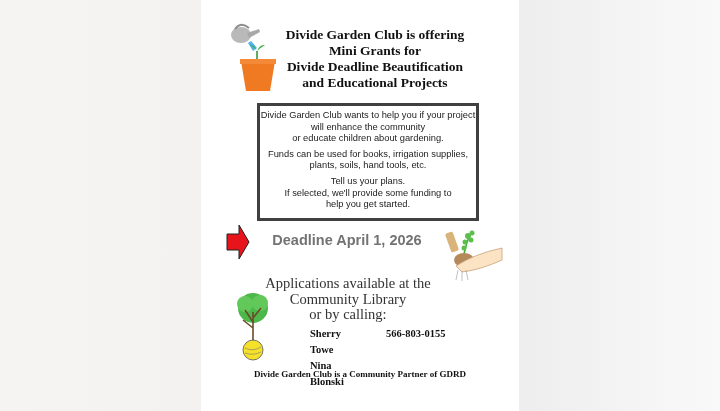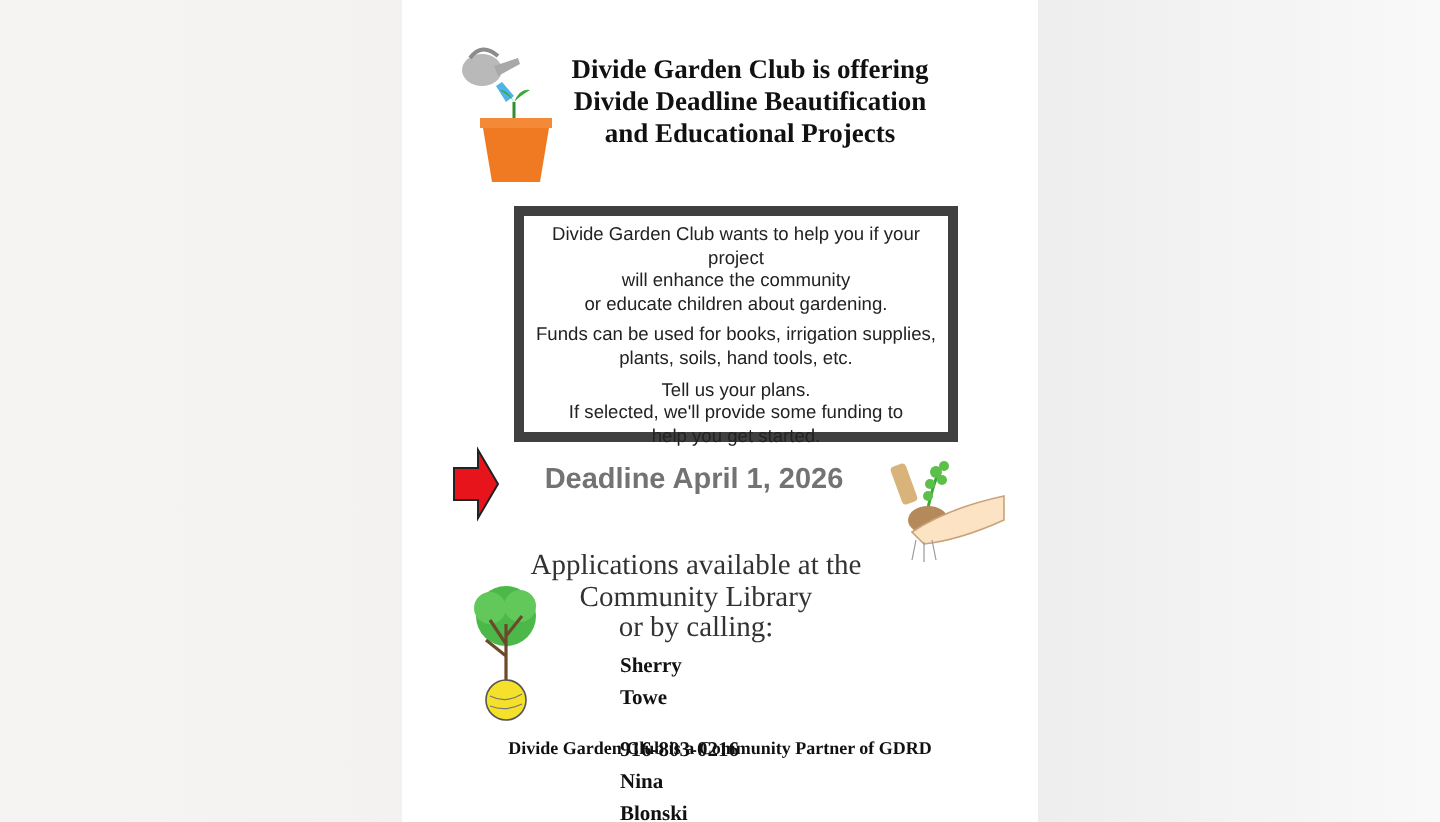--- a/index.html
+++ b/index.html
@@ -14,38 +14,38 @@
   }
   .serif { font-family: "Liberation Serif", "DejaVu Serif", serif; }
   .sans { font-family: "Liberation Sans", "DejaVu Sans", sans-serif; }
   .heading {
     position: absolute; left: 64px; top: 27px; width: 220px;
     text-align: center; font-weight: bold; font-size: 13.5px; line-height: 16px; color: #111;
   }
   .icon { position: absolute; }
   .infobox {
     position: absolute; left: 56px; top: 103px; width: 222px; height: 118px;
-    border: 5px solid #404040; box-sizing: border-box;
+    border: 3px solid #404040; box-sizing: border-box;
     text-align: center; font-size: 9.3px; line-height: 11.6px; color: #222;
     padding-top: 4px;
   }
   .infobox p { margin: 0 0 4px 0; }
   .deadline {
     position: absolute; left: 65px; top: 231px; width: 162px; text-align: center; color: #737373;
   }
   .deadline .main { font-size: 14.5px; font-weight: bold; line-height: 18px; }
   .deadline .sub { font-size: 10px; font-weight: bold; line-height: 12px; }
   .apps {
     position: absolute; left: 62px; top: 276px; width: 170px; text-align: center;
     font-size: 14.5px; line-height: 15.5px; color: #333;
   }
   .contacts {
     position: absolute; left: 109px; top: 326px; font-size: 10.5px; font-weight: bold; line-height: 16px; color: #111;
   }
-  .contacts .row { display: flex; gap: 10px; flex-direction: column; }
+  .contacts .row { display: flex; gap: 20px; }
   .contacts .name { width: 56px; }
   .footer {
     position: absolute; left: 0; top: 369px; width: 318px; text-align: center;
     font-size: 9px; font-weight: bold; color: #111;
   }
 </style>
 </head>
 <body>
 
 <div class="page">
@@ -57,20 +57,21 @@
     <path d="M21 22 L26 30 L30 27 L24 20 Z" fill="#4fb3e8"></path>
     <path d="M30 30 Q27 24 23 24 Q28 27 30 30 Z" fill="#3aa83a"></path>
     <path d="M30 30 Q33 23 38 24 Q33 27 30 30 Z" fill="#3aa83a"></path>
     <line x1="30" y1="30" x2="30" y2="40" stroke="#2f8f2f" stroke-width="1.5"></line>
     <path d="M14 40 L48 40 L43 70 L19 70 Z" fill="#f07a22"></path>
     <rect x="13" y="38" width="36" height="5" fill="#f48a38"></rect>
   </svg>
 
   <div class="heading serif">
     <div>Divide Garden Club is offering</div>
+    <div>Mini Grants for</div>
     <div>Divide Deadline Beautification</div>
     <div>and Educational Projects</div>
   </div>
 
   <div class="infobox sans">
     <p>
       <span>Divide Garden Club wants to help you if your project</span><br>
       <span>will enhance the community</span><br>
       <span>or educate children about gardening.</span>
     </p>
@@ -117,21 +118,21 @@
     <circle cx="12" cy="12" r="8" fill="#63c85a"></circle>
     <circle cx="27" cy="11" r="8" fill="#63c85a"></circle>
     <path d="M20 52 L20 20 M20 30 L12 18 M20 26 L28 16 M20 36 L10 28" stroke="#6b4a2a" stroke-width="1.6" fill="none"></path>
     <circle cx="20" cy="58" r="10" fill="#f5e02a" stroke="#555" stroke-width="0.8"></circle>
     <path d="M12 56 Q20 60 28 55 M12 61 Q20 64 28 60" stroke="#777" stroke-width="0.6" fill="none"></path>
   </svg>
 
   <div class="contacts serif">
     <div class="row">
       <span class="name">Sherry Towe</span>
-      <span>916-803-0216</span>
+      <span>566-803-0155</span>
     </div>
     <div class="row">
       <span class="name">Nina Blonski</span>
     </div>
   </div>
 
   <div class="footer serif">Divide Garden Club is a Community Partner of GDRD</div>
 </div>
 
 </body></html>

